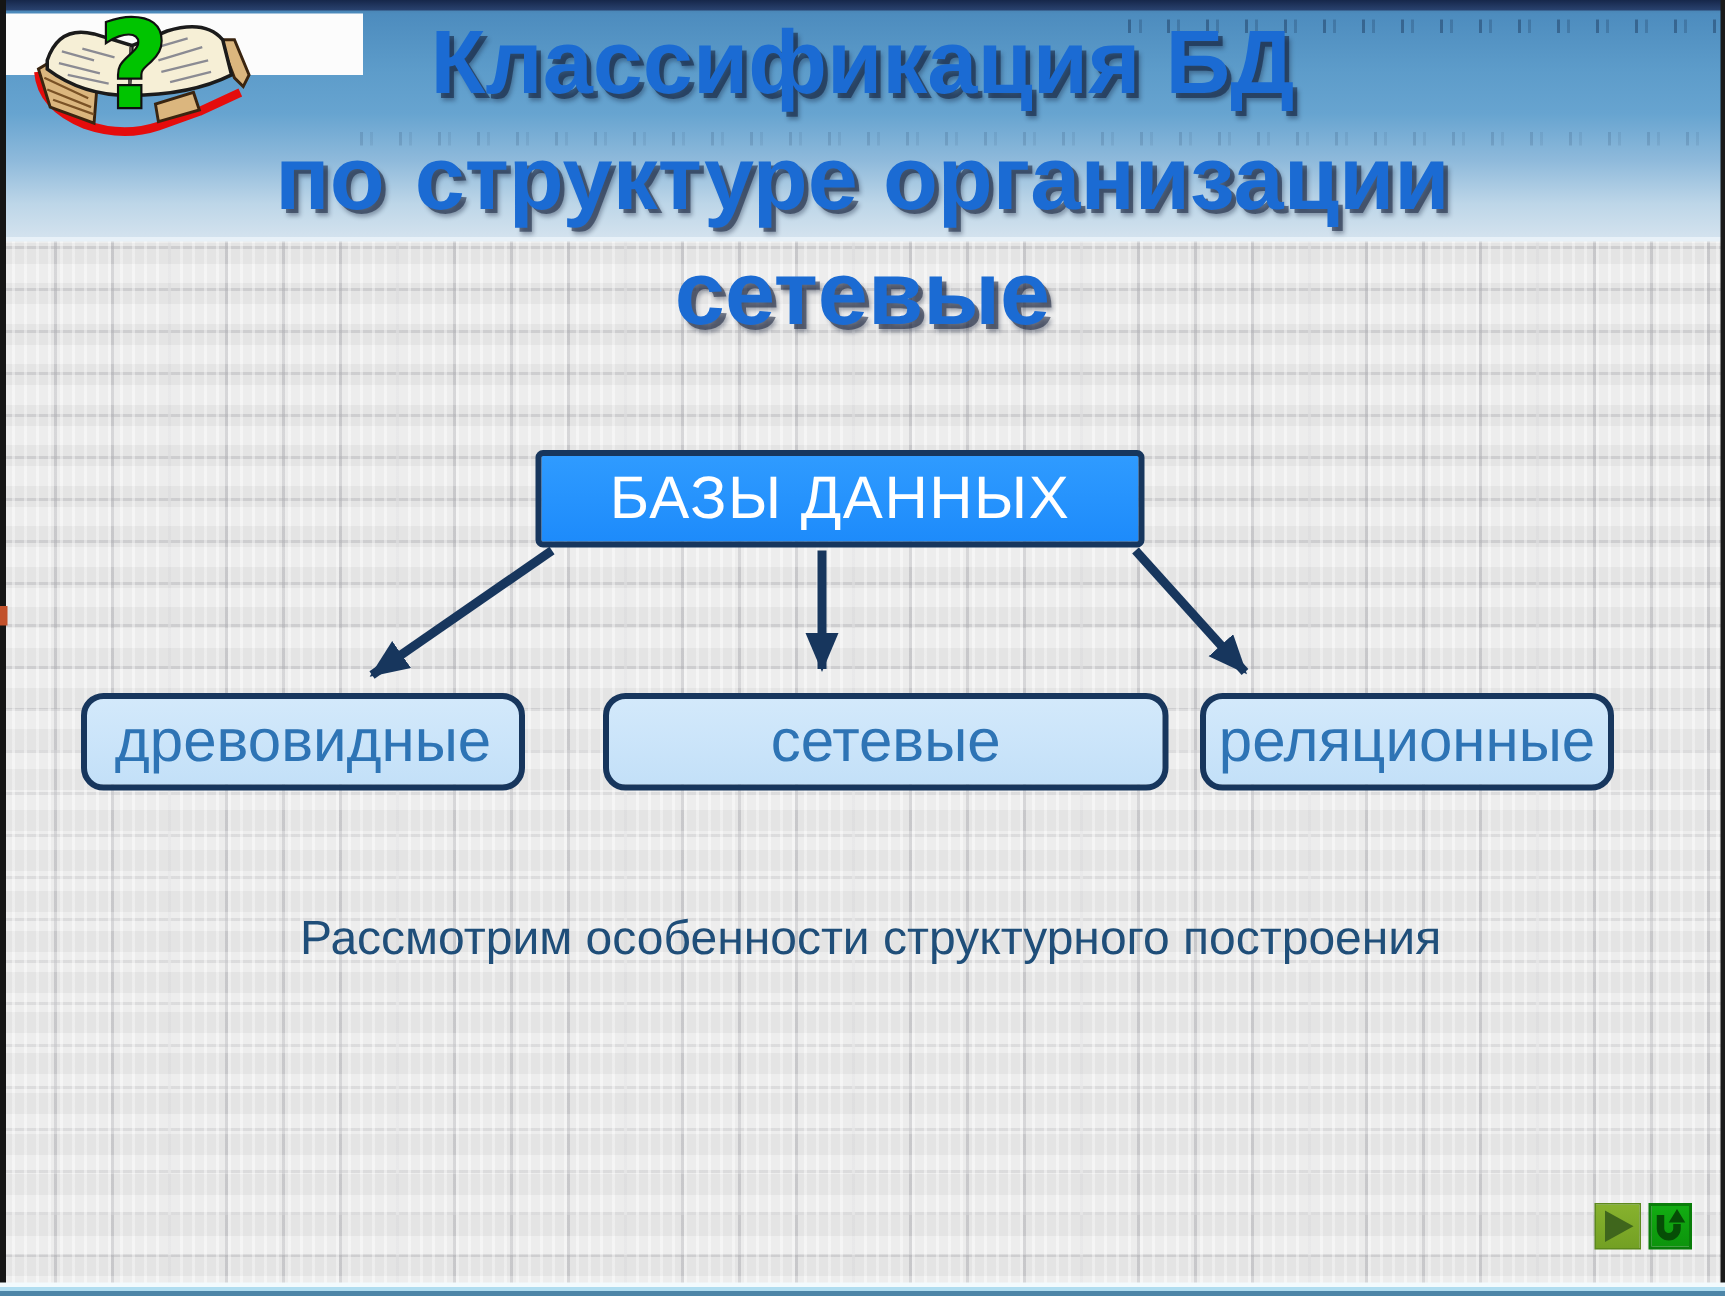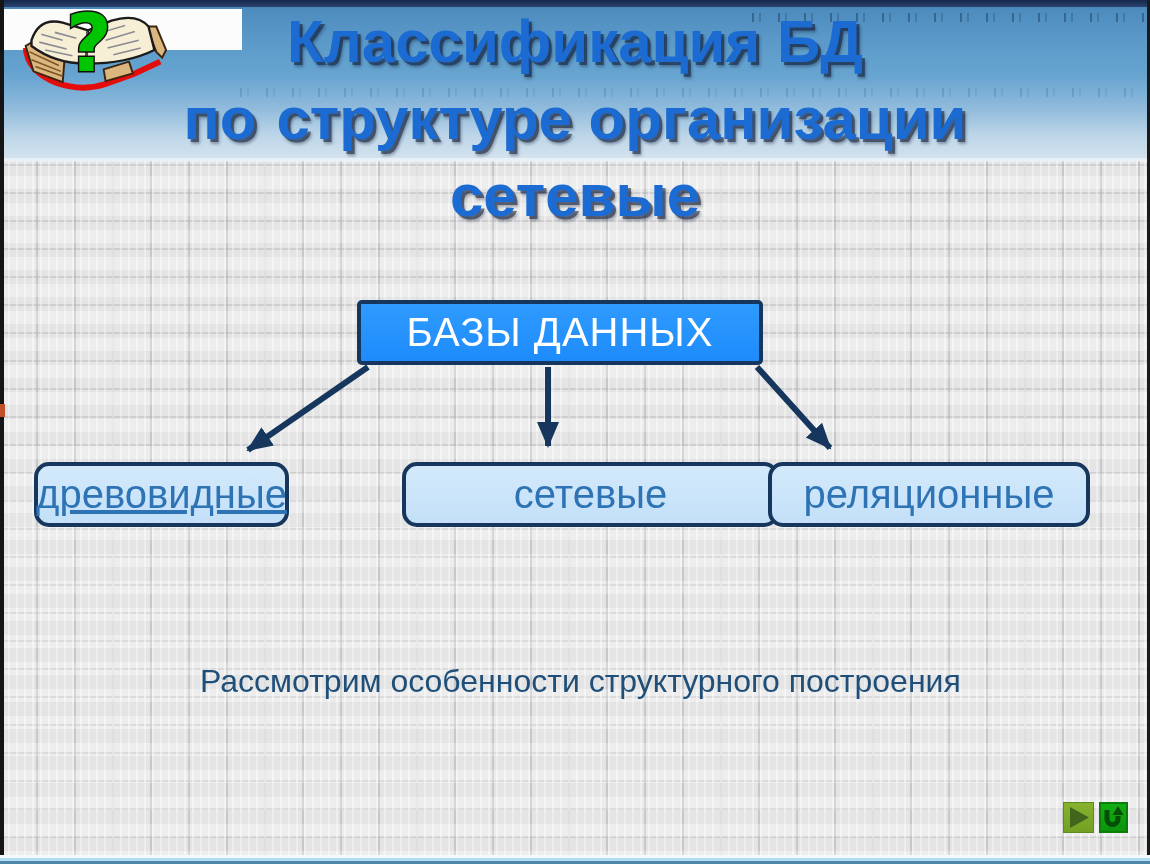--- a/index.html
+++ b/index.html
@@ -52,29 +52,29 @@
   }
   .node.root{
     left:357px;top:300px;width:406px;height:65px;border-radius:5px;
     background:linear-gradient(180deg,#2f9bff,#1d8bfb);color:#ffffff;
     font-size:40px;letter-spacing:1px;
   }
   .node.child{
     top:462px;height:65px;border-radius:15px;
     background:linear-gradient(180deg,#d3e9fb,#c3e0f8);color:#2e74b5;font-size:40px;
   }
-  .node.c0{left:34px;width:255px;text-decoration:underline;}
+  .node.c0{left:54px;width:296px;}
   .node.c1{left:402px;width:377px;}
-  .node.c2{left:768px;width:322px;}
+  .node.c2{left:800px;width:276px;}
 
   .arrows{position:absolute;left:0;top:0;width:1150px;height:864px;z-index:3;pointer-events:none;}
 
   
   .paragraph{
-    position:absolute;left:200px;top:662px;z-index:4;
+    position:absolute;left:200px;top:606px;z-index:4;
     color:#1f4e79;font-size:32px;line-height:38px;letter-spacing:0;
   }
 
   
   .nav-btn{position:absolute;top:802px;z-index:20;cursor:pointer;display:flex;align-items:center;justify-content:center;box-sizing:border-box;}
   .nav-next{left:1063px;width:31px;height:31px;background:linear-gradient(180deg,#87b22e,#73a023);border:1px solid #5d8a1d;}
   .nav-return{left:1099px;width:29px;height:31px;background:linear-gradient(180deg,#12ad12,#0c940c);border:2px solid #0a7d0a;}
 </style>
 </head>
 <body>

